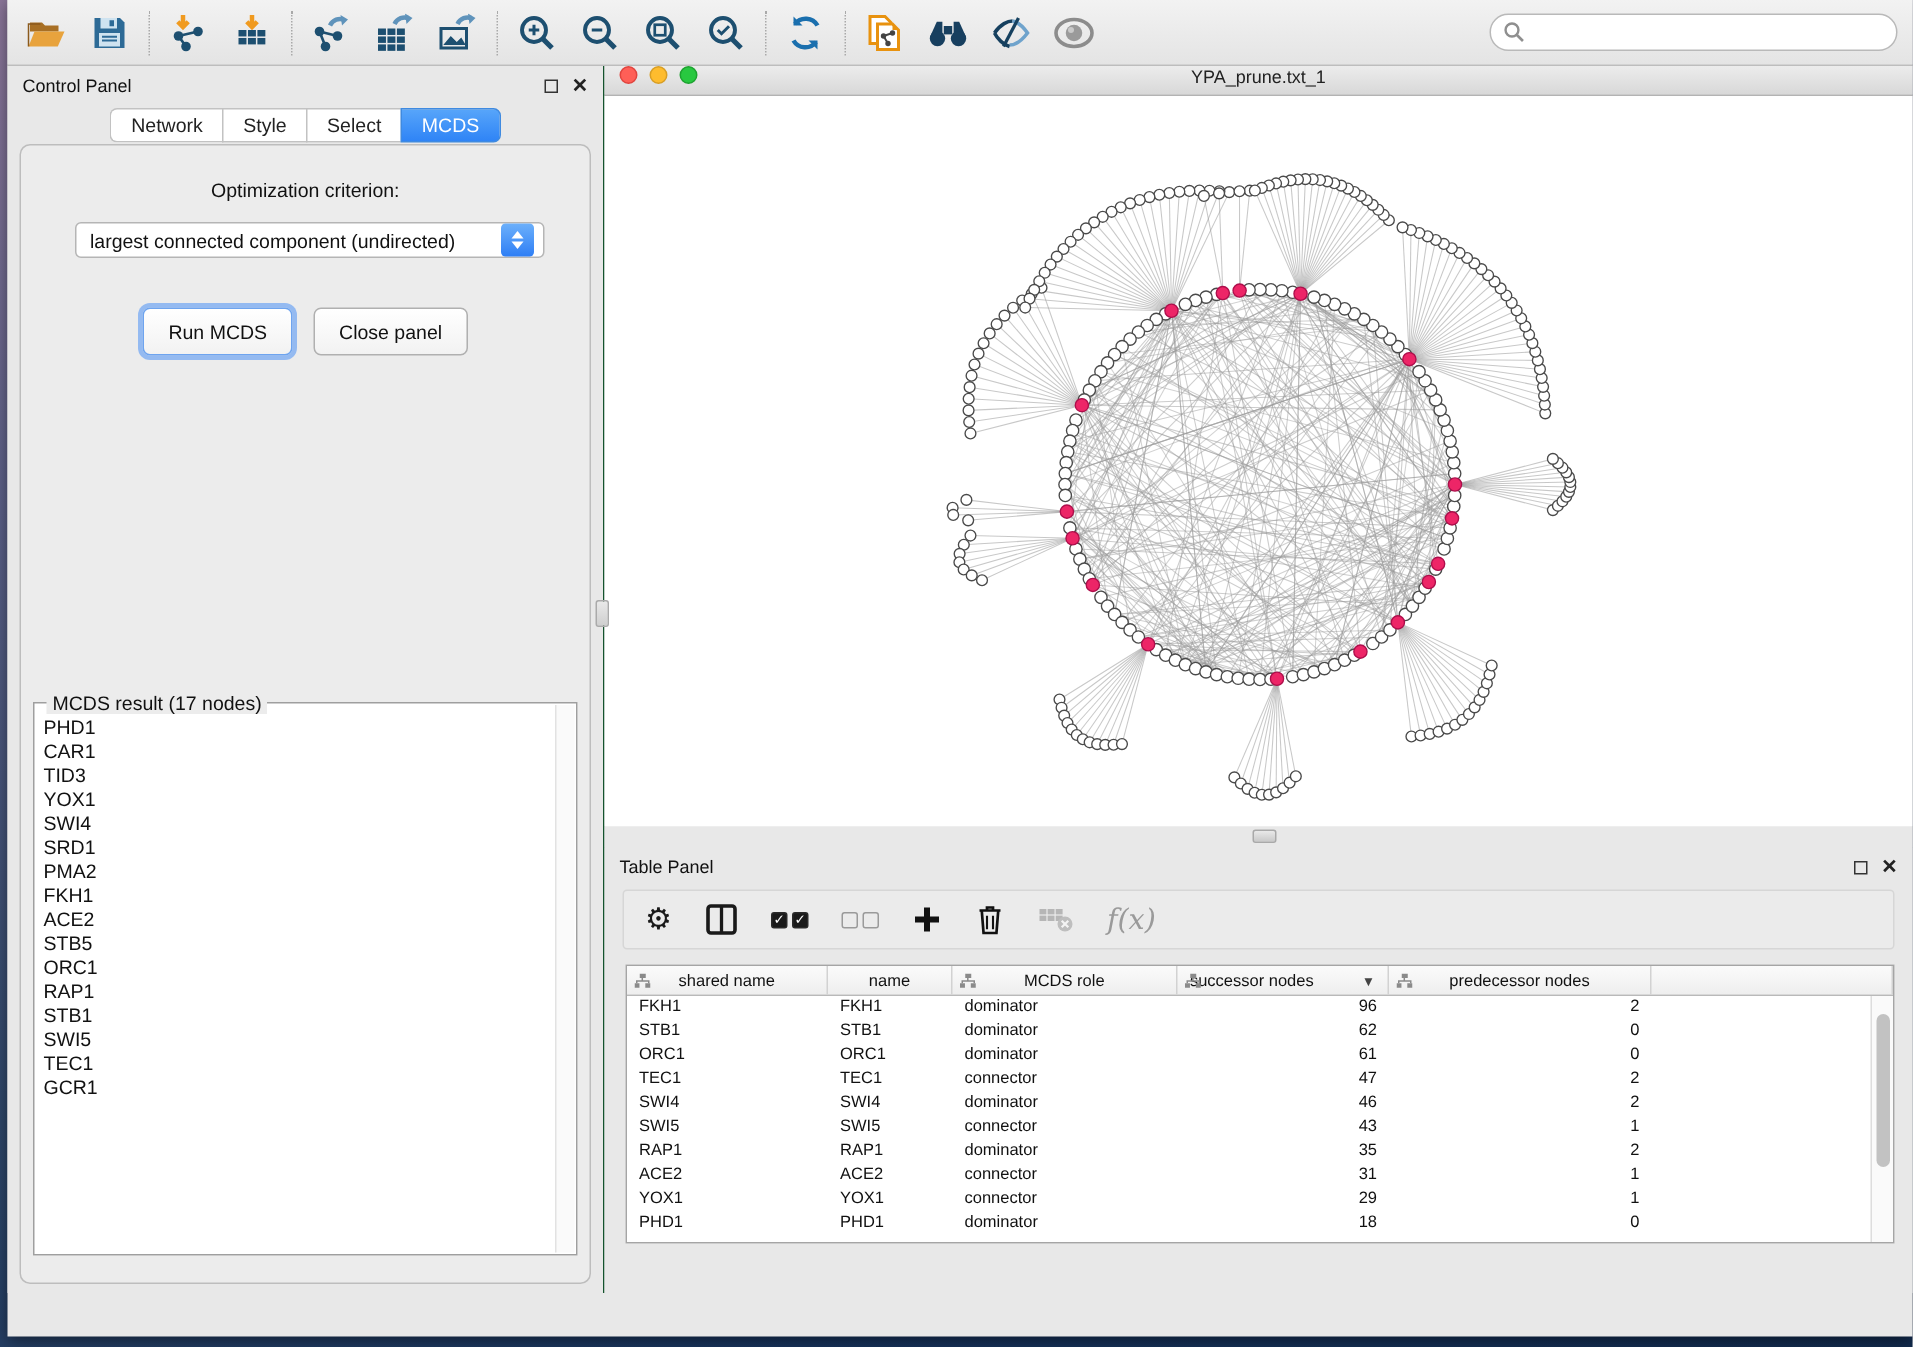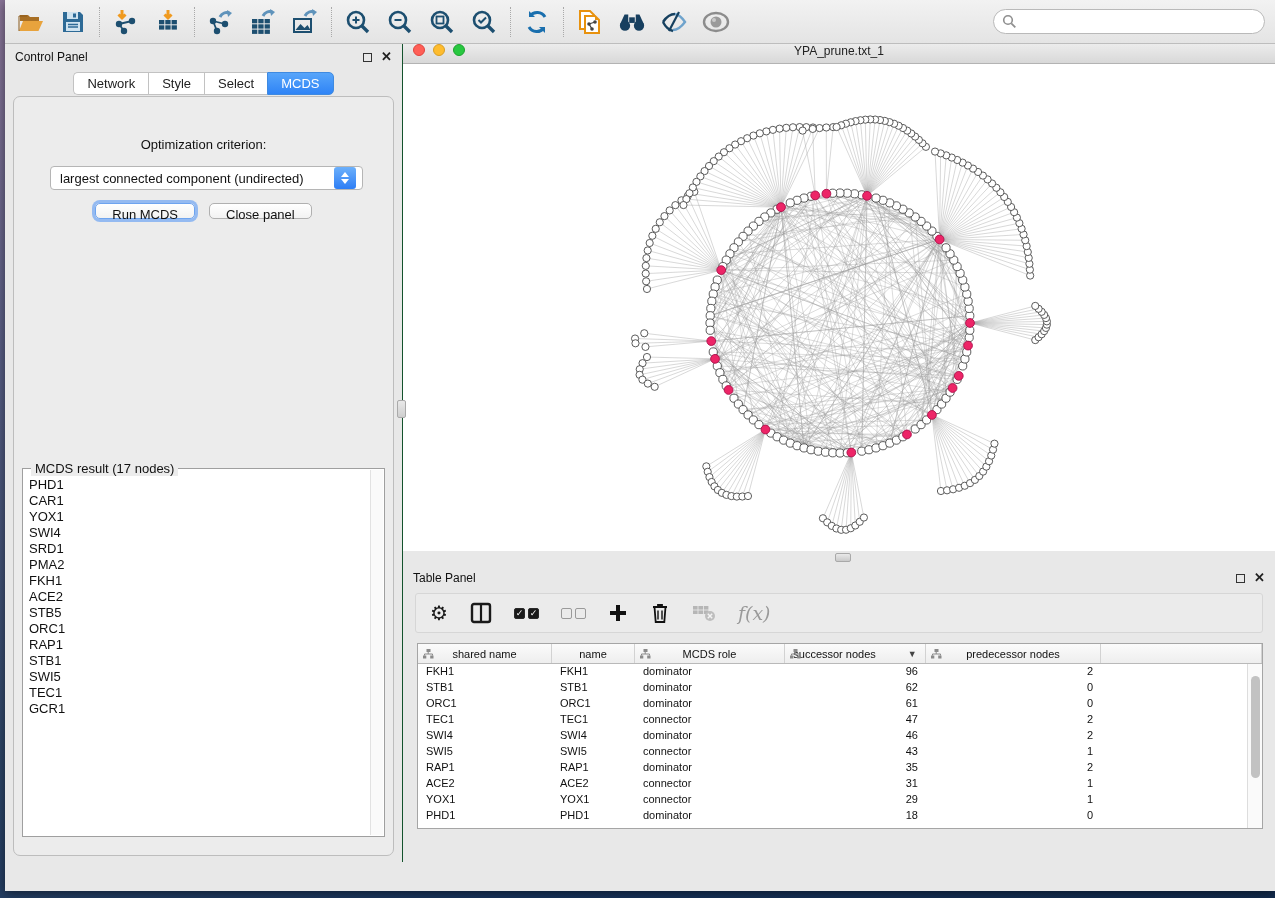--- a/index.html
+++ b/index.html
@@ -45,37 +45,37 @@
     font-size:13px; padding:3px 13px; background:#fff; border:1px solid #c2c2c2; border-right:none;
     color:#222;
   }
   .cp-tab:first-child { border-radius:5px 0 0 5px; }
   .cp-tab:last-child  { border-radius:0 5px 5px 0; border-right:1px solid #c2c2c2; }
   .cp-tab.selected { background: linear-gradient(#57a5fa,#2f84f6); color:#fff; border-color:#3f8ae0; }
   .cp-body {
     position:absolute; left:8px; right:8px; top:52px; bottom:6px;
     background:#ececec; border:1px solid #bdbdbd; border-radius:7px;
   }
-  .opt-label { text-align:center; font-size:13px; color:#111; margin-top:40px; }
+  .opt-label { text-align:center; font-size:13px; color:#111; margin-top:22px; }
   .select-row { margin:14px 36px 0 36px; position:relative; }
   .mac-select {
     width:313px; height:24px; background:#fff; border:1px solid #b5b5b5; border-radius:4px;
     font-size:13px; display:flex; align-items:center; padding-left:9px; color:#111;
   }
   .select-stepper {
     position:absolute; right:1px; top:1px; width:22px; height:22px; border-radius:3px;
     background: linear-gradient(#6cb0fb,#2e7ef5); display:flex; flex-direction:column;
     align-items:center; justify-content:center; gap:2px;
   }
   .select-stepper .tri-up { width:0;height:0;border-left:4px solid transparent;border-right:4px solid transparent;border-bottom:5px solid #fff; }
   .select-stepper .tri-dn { width:0;height:0;border-left:4px solid transparent;border-right:4px solid transparent;border-top:5px solid #fff; }
   .btn-row { display:flex; justify-content:center; gap:14px; margin-top:13px; }
   .mac-btn {
     font-size:13px; color:#111; background:linear-gradient(#ffffff,#f2f2f2);
-    border:1px solid #b0b0b0; border-radius:5px; padding:3px 16px; height:16px;
+    border:1px solid #b0b0b0; border-radius:5px; padding:3px 16px; height:32px;margin-top:20px;
   }
   .mac-btn.focused { box-shadow:0 0 0 3px rgba(77,145,245,.55); border-color:#6ea4ef; }
   .mcds-group {
     position:absolute; left:8px; right:8px; top:371px; bottom:18px;
     border:1px solid #9f9f9f; background:#fff;
   }
   .mcds-legend {
     position:absolute; top:-8px; left:8px; background:#ececec; padding:0 4px;
     font-size:13px; color:#111;
   }
@@ -373,20 +373,21 @@
       </div>
       <div class="btn-row">
         <button class="mac-btn focused">Run MCDS</button>
         <button class="mac-btn">Close panel</button>
       </div>
       <div class="mcds-group">
         <span class="mcds-legend">MCDS result (17 nodes)</span>
         <div class="mcds-list" id="mcds-list">
             <div class="mcds-item">PHD1</div>
             <div class="mcds-item">CAR1</div>
+            <div class="mcds-item">TID3</div>
             <div class="mcds-item">YOX1</div>
             <div class="mcds-item">SWI4</div>
             <div class="mcds-item">SRD1</div>
             <div class="mcds-item">PMA2</div>
             <div class="mcds-item">FKH1</div>
             <div class="mcds-item">ACE2</div>
             <div class="mcds-item">STB5</div>
             <div class="mcds-item">ORC1</div>
             <div class="mcds-item">RAP1</div>
             <div class="mcds-item">STB1</div>

